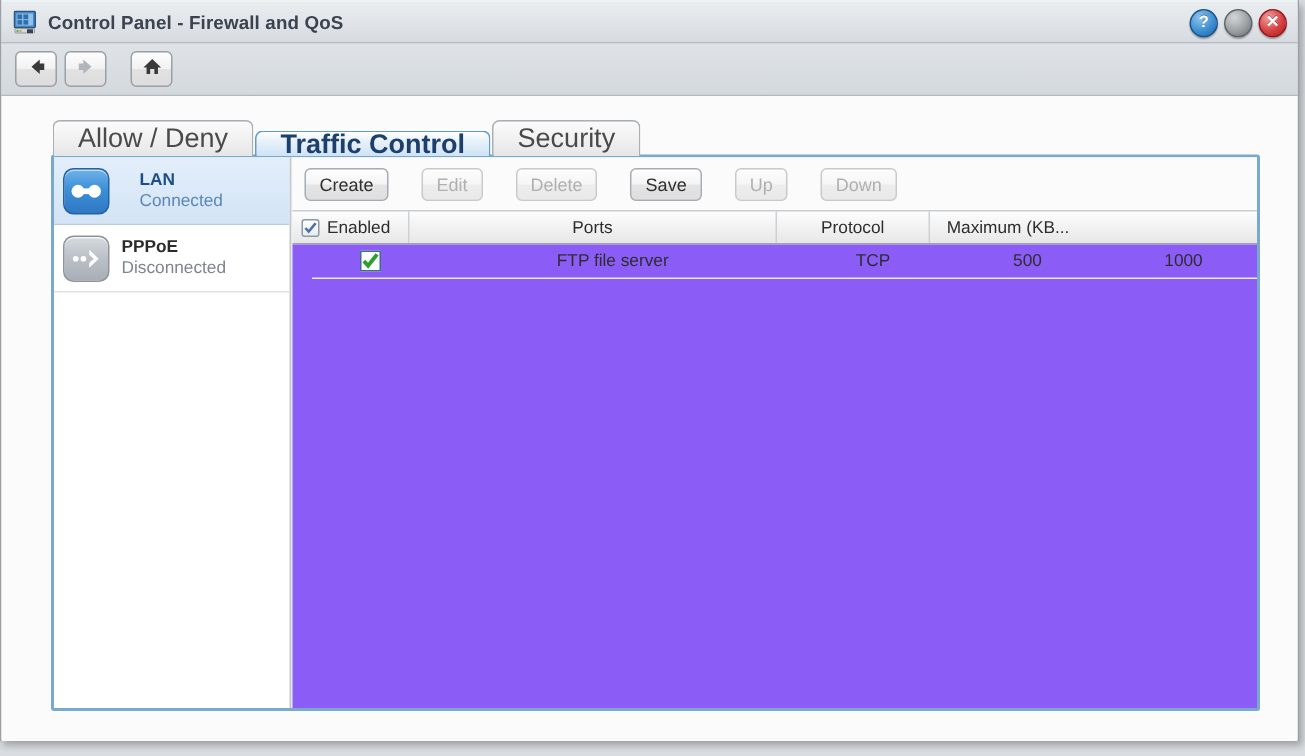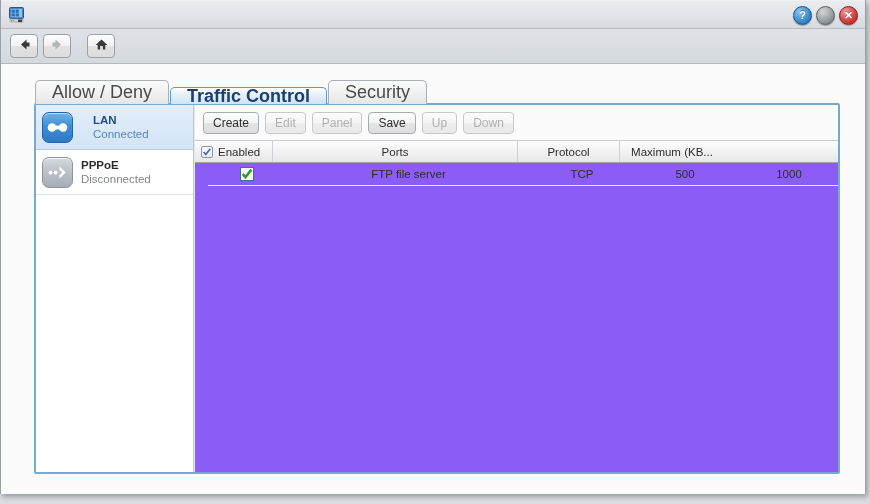--- a/index.html
+++ b/index.html
@@ -247,21 +247,21 @@
     flex: 0 0 35px;
     display: flex;
     align-items: center;
     padding-left: 8px;
     background: #fbfbfb;
     box-sizing: border-box;
   }
   .tb-btn {
     height: 22px;
     padding: 0 9px;
-    margin-right: 6px;
+    margin-right: 22px;
     border: 1px solid #a6acb2;
     border-radius: 4px;
     background: linear-gradient(to bottom, #fefefe 0%, #f4f4f4 48%, #e4e4e4 52%, #dedede 100%);
     font-size: 12px;
     color: #2f2f2f;
     display: flex;
     align-items: center;
     box-sizing: border-box;
     cursor: pointer;
     box-shadow: inset 0 1px 0 #ffffff;
@@ -360,20 +360,21 @@
           <rect x="2.6" y="2.6" width="3.2" height="3.2" fill="#2f6fae"></rect>
           <rect x="6.6" y="2.6" width="3.2" height="3.2" fill="#2f6fae"></rect>
           <rect x="2.6" y="6.4" width="3.2" height="3" fill="#2f6fae"></rect>
           <rect x="6.6" y="6.4" width="3.2" height="3" fill="#2f6fae"></rect>
           <rect x="1" y="12" width="13" height="3" rx="0.6" fill="#d3d8dd" stroke="#8d949b" stroke-width="0.6"></rect>
           <rect x="2" y="13" width="1.4" height="1.4" fill="#5bb55b"></rect>
           <rect x="4" y="13" width="1.4" height="1.4" fill="#e0a63c"></rect>
           <rect x="9" y="12.5" width="4" height="2.6" fill="#3b4350"></rect>
         </svg>
       </span>
+      <span class="title-text">Control Panel - Firewall and QoS</span>
 
       <div class="win-buttons">
         <span class="win-btn help">
           <span class="win-glyph">?</span>
         </span>
         <span class="win-btn min">
           <span class="win-glyph"></span>
         </span>
         <span class="win-btn close">
           <span class="win-glyph">✕</span>
@@ -456,21 +457,21 @@
         <div class="main">
 
           <div class="toolbar">
             <div class="tb-btn">
                 <span>Create</span>
               </div>
             <div class="tb-btn disabled">
                 <span>Edit</span>
               </div>
             <div class="tb-btn disabled">
-                <span>Panel</span>
+                <span>Delete</span>
               </div>
             <div class="tb-btn">
                 <span>Save</span>
               </div>
             <div class="tb-btn disabled">
                 <span>Up</span>
               </div>
             <div class="tb-btn disabled">
                 <span>Down</span>
               </div>

